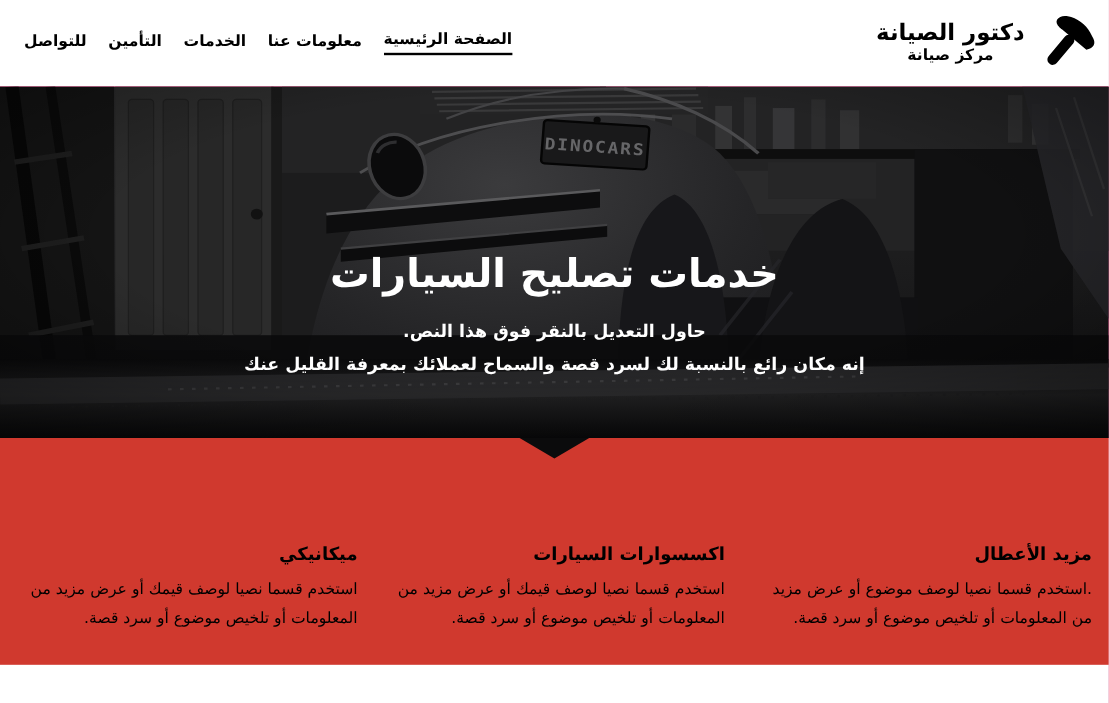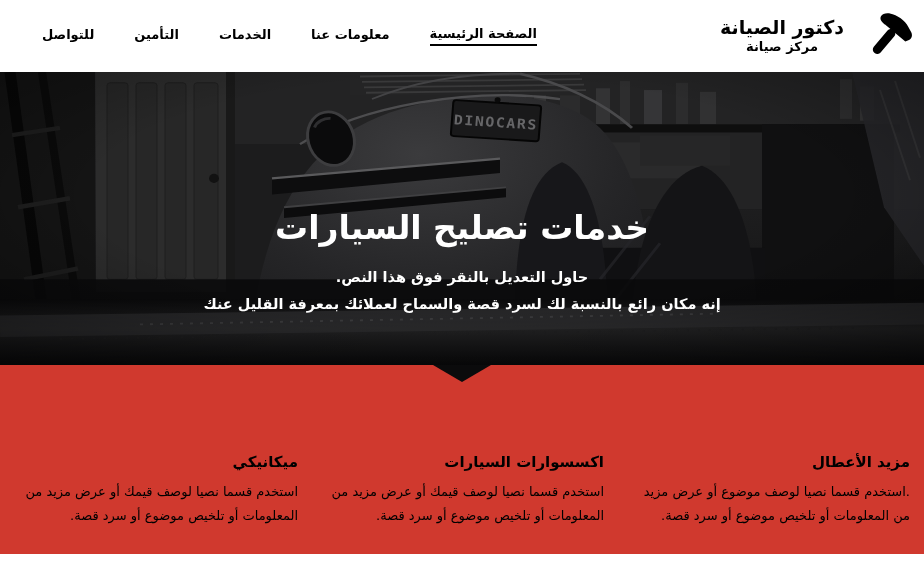--- a/index.html
+++ b/index.html
@@ -8,29 +8,29 @@
     font-family:"DejaVu Sans",sans-serif;
     direction:rtl;background:#fff;
   }
   
   .site-header{
     height:72px;box-sizing:border-box;
     display:flex;align-items:center;justify-content:space-between;
     background:var(--header-bg,#ffffff);
     padding:0 10px 0 20px;
   }
-  .logo{display:flex;align-items:center;gap:18px;cursor:pointer;}
+  .logo{display:flex;align-items:center;gap:8px;cursor:pointer;}
   .logo-icon svg{width:52px;height:54px;display:block;}
   .logo-text{text-align:center;color:var(--nav-text,#000);}
   .logo-title{font-size:19px;font-weight:bold;line-height:1.2;}
   .logo-subtitle{font-size:13px;font-weight:bold;line-height:1.3;}
   .main-nav{display:flex;align-items:center;gap:18px;}
   .main-nav a{
     font-size:13px;font-weight:bold;color:var(--nav-text,#000);
-    text-decoration:none;padding-bottom:3px;white-space:nowrap;margin-left:22px;
+    text-decoration:none;padding-bottom:3px;white-space:nowrap;
   }
   .main-nav a.active{border-bottom:2px solid var(--nav-text,#000);}
   
   .hero{position:relative;height:293px;background:#be185d;overflow:hidden;}
   .hero-art{position:absolute;inset:0;width:100%;height:100%;display:block;}
   .hero-content{
     position:absolute;inset:0;display:flex;flex-direction:column;
     align-items:center;text-align:center;color:var(--hero-text,#fff);
   }
   .hero-title{margin-top:136px;font-size:33px;font-weight:bold;letter-spacing:.5px;}

